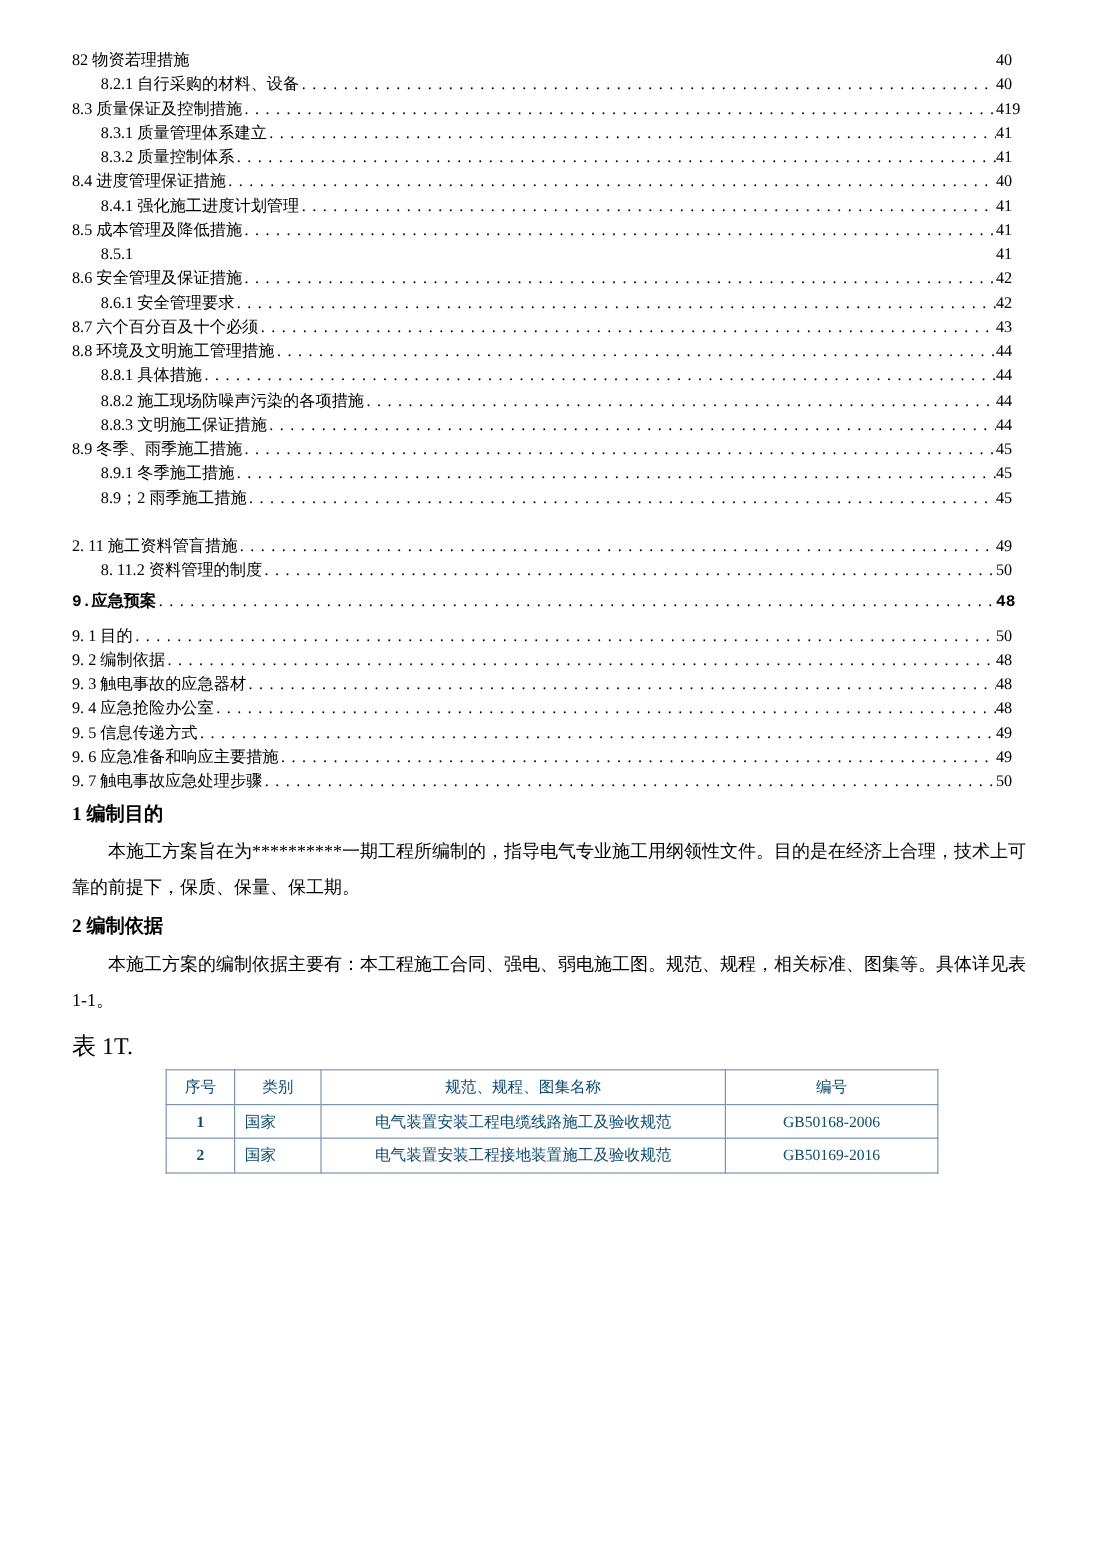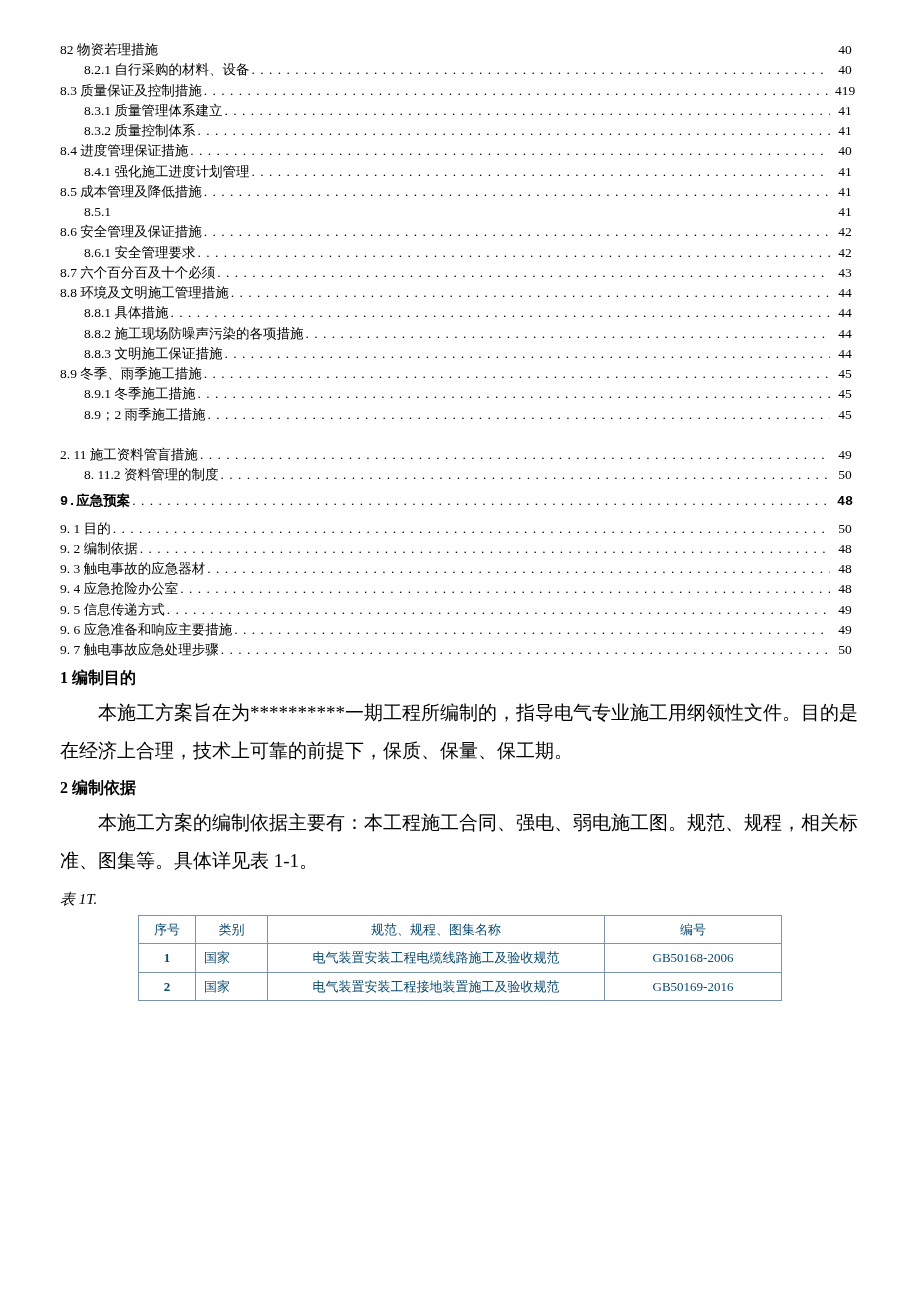--- a/index.html
+++ b/index.html
@@ -23,35 +23,35 @@
   .toc-row.bold .toc-label,
   .toc-row.bold .toc-page { font-weight: bold; font-family: Liberation Mono, monospace; }
   .toc-label { flex: 0 0 auto; }
   .toc-dots {
     flex: 1 1 auto;
     overflow: hidden;
     letter-spacing: 1px;
     padding: 0 2px;
   }
   .toc-dots.nodots { color: transparent; }
-  .toc-page { flex: 0 0 auto; text-align: center; min-width: 30px; }
+  .toc-page { flex: 0 0 auto; text-align: left; min-width: 30px; }
   .ind1 { padding-left: 24px; }
   .gap { height: 14px; }
   .heading {
     font-weight: bold;
     font-size: 16px;
     margin: 6px 0 4px 0;
   }
   .body-text {
-    font-size: 19px;
+    font-size: 15px;
     line-height: 2;
     margin: 0;
   }
   .first-indent { text-indent: 2em; }
-  .table-label { font-size: 15px; margin: 8px 0 4px 0; font-style: italic; }
+  .table-label { font-size: 20px; margin: 8px 0 4px 0; }
   table.data {
     border-collapse: collapse;
     margin: 0 auto;
     font-size: 13px;
     color: #0c4a6e;
   }
   table.data th, table.data td {
     border: 1px solid #7a94ae;
     padding: 4px 8px;
     text-align: center;

